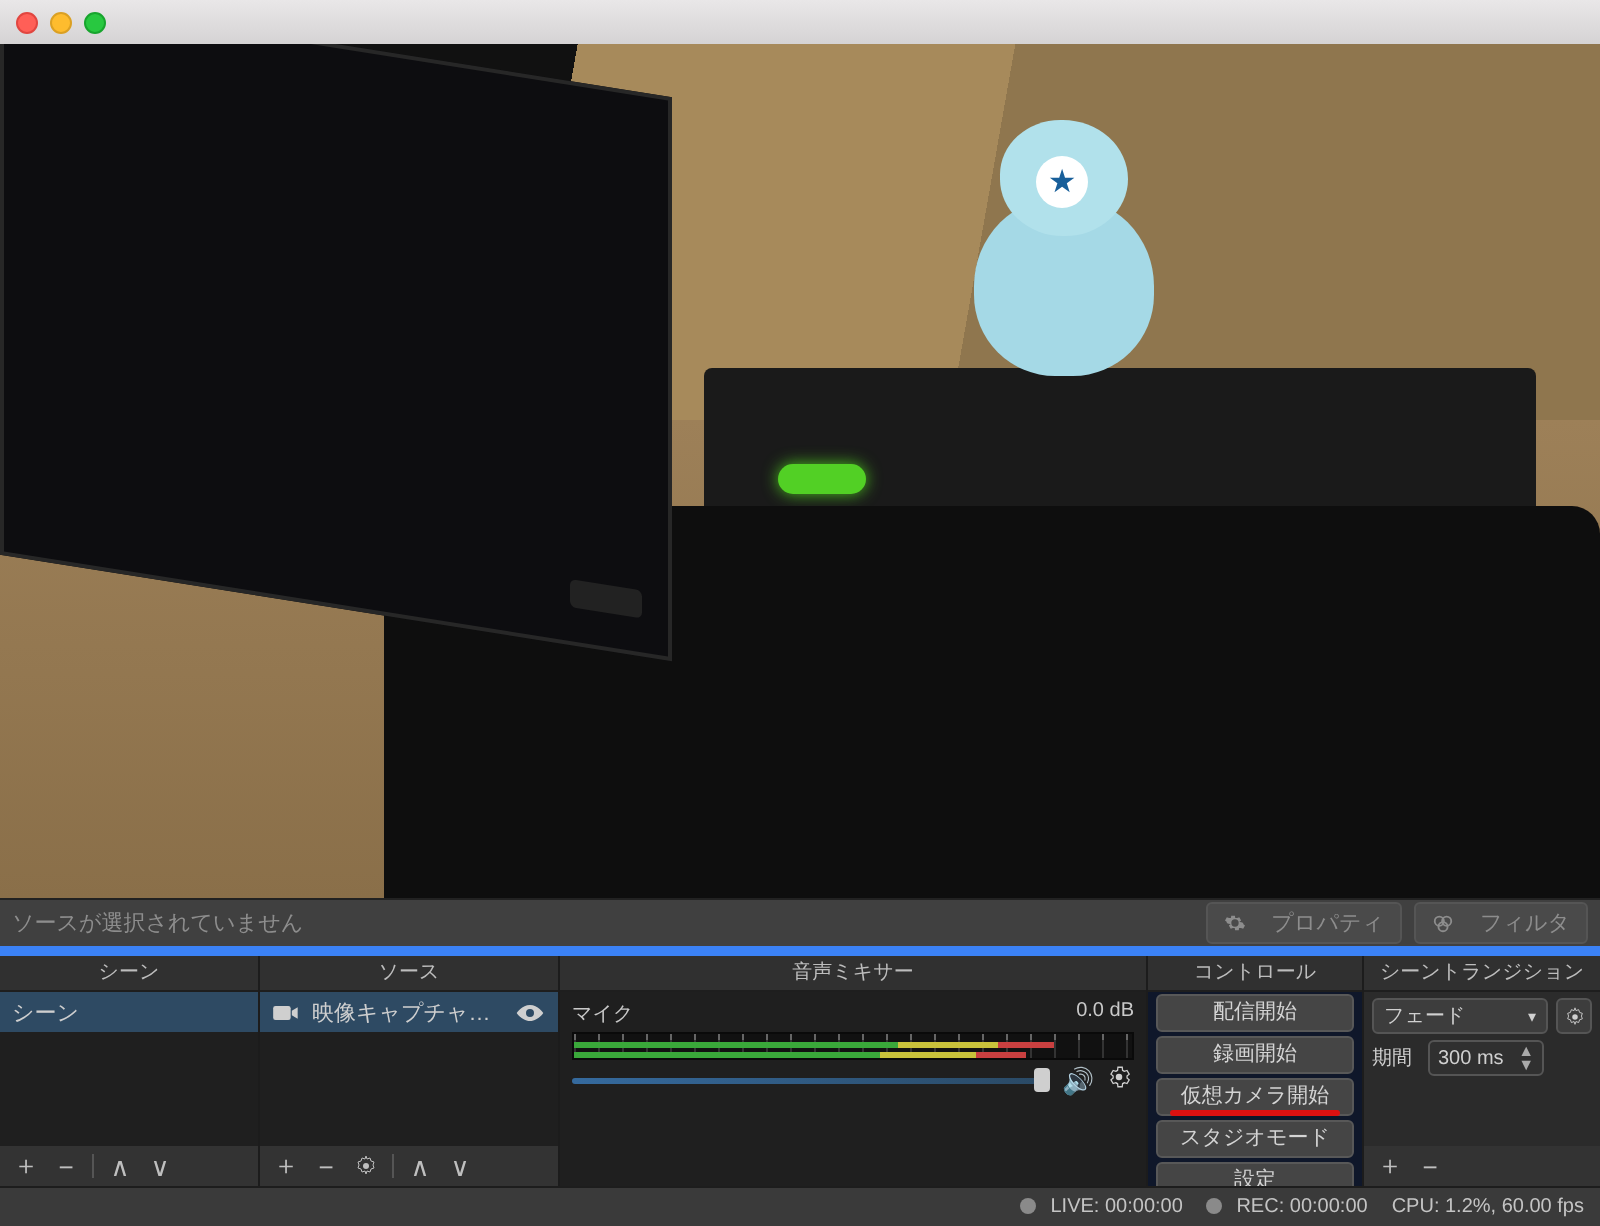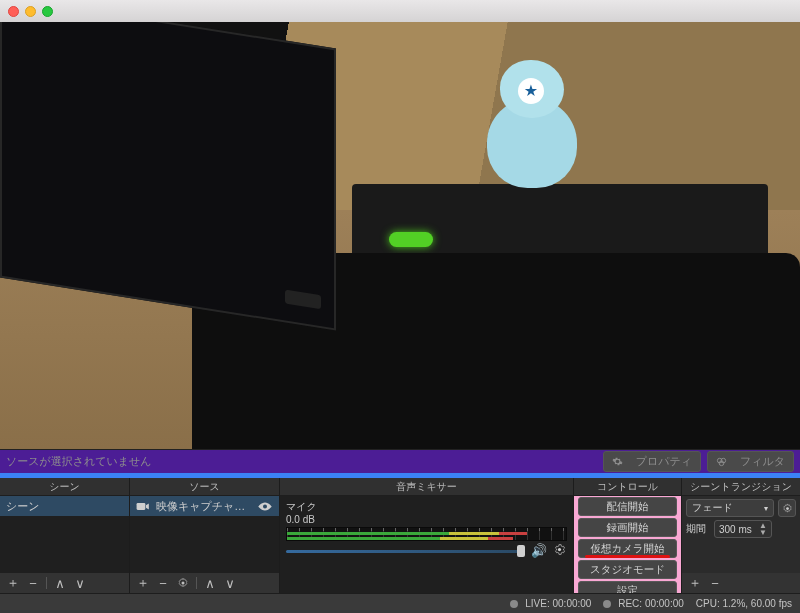--- a/index.html
+++ b/index.html
@@ -81,21 +81,21 @@
     background:#b1e1eb; border-radius:48% 52% 50% 50%;
   }
   .toy .eye{
     position:absolute; width:26px; height:26px; border-radius:50%;
     background:#fff; top:30px; left:46px;
     display:flex;align-items:center;justify-content:center;
     color:#185f9a; font-size:16px;
   }
   
   .under-preview{
-    height:24px; background:#4c1d95; display:flex; align-items:center;
+    height:24px; background:#404040; display:flex; align-items:center;
     padding:0 6px; gap:6px; font-size:11px; color:#8d8d8d;
     flex:0 0 auto; border-top:1px solid #222;
   }
   .under-preview .info{ flex:1; }
   .mini-btn{
     background:#4a4a4a; border:1px solid #555; border-radius:3px;
     padding:2px 8px; color:#8d8d8d; display:flex; align-items:center; gap:13px;
     font-size:11px;
   }
   .mini-btn svg{ width:11px; height:11px; }
@@ -131,21 +131,21 @@
   .p-trans{ width:118px;}
   
   .row{
     height:20px; display:flex; align-items:center; gap:6px;
     padding:0 6px; font-size:11px; color:#cfcfcf;
   }
   .row.sel{ background:#2e4a63;}
   .row svg{ width:14px; height:11px;}
   
   .mixer-item{ padding:4px 6px 0 6px;}
-  .mixer-top{ display:flex; justify-content:space-between; font-size:10px; color:#c9c9c9;flex-direction:column;}
+  .mixer-top{ display:flex; justify-content:space-between; font-size:10px; color:#c9c9c9;}
   .meter{
     height:14px; margin-top:2px;
     background:
       repeating-linear-gradient(90deg,#333 0 1px, transparent 1px 12px),
       #111;
     border:1px solid #0a0a0a; position:relative;
   }
   .meter .ticks{
     position:absolute; left:0; right:0; top:0; height:3px;
     background:repeating-linear-gradient(90deg,#666 0 1px, transparent 1px 12px);
@@ -330,21 +330,21 @@
                 <path d="M19.4 13a7.5 7.5 0 0 0 0-2l2-1.6-2-3.4-2.4.8a7.5 7.5 0 0 0-1.7-1L15 3h-4l-.3 2.8a7.5 7.5 0 0 0-1.7 1l-2.4-.8-2 3.4L6.6 11a7.5 7.5 0 0 0 0 2l-2 1.6 2 3.4 2.4-.8a7.5 7.5 0 0 0 1.7 1L11 21h4l.3-2.8a7.5 7.5 0 0 0 1.7-1l2.4.8 2-3.4z" fill="none" stroke="currentColor" stroke-width="1.2"></path>
               </svg>
           </span>
         </div>
       </div>
     </div>
   </div>
 
   <div class="panel p-controls">
     <div class="panel-hdr">コントロール</div>
-    <div class="panel-body ctrl-list" style="background:#f9a8d4;">
+    <div class="panel-body ctrl-list" style="background:#0f172a;">
       <div class="ctrl-btn">配信開始</div>
       <div class="ctrl-btn">録画開始</div>
       <div class="ctrl-btn hl">仮想カメラ開始</div>
       <div class="ctrl-btn">スタジオモード</div>
       <div class="ctrl-btn">設定</div>
 
     </div>
   </div>
 
   <div class="panel p-trans">

